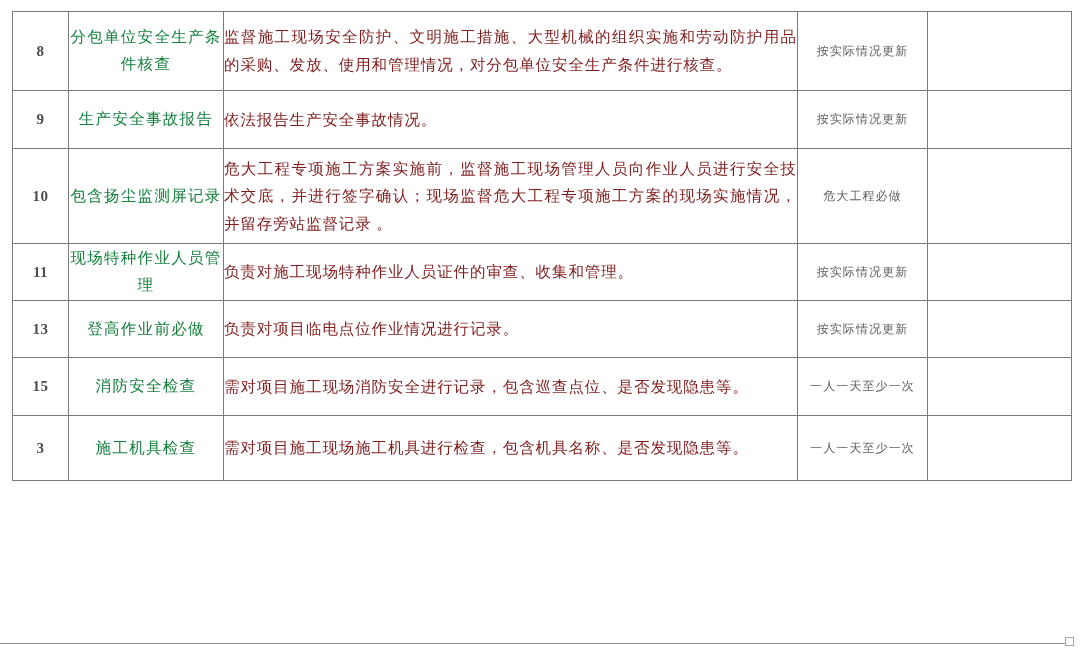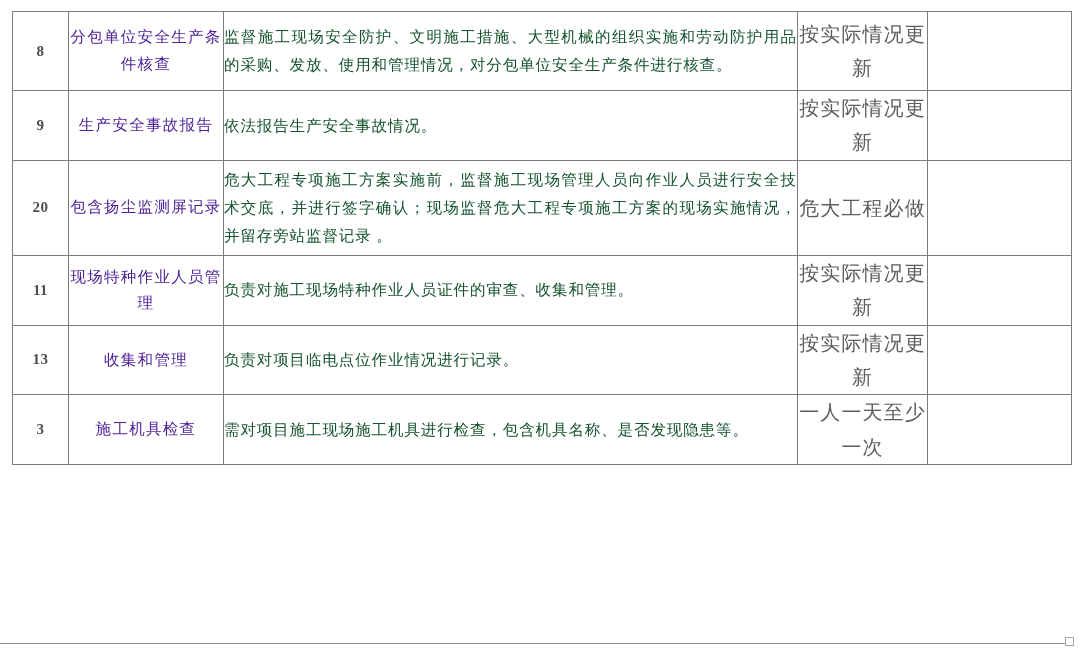--- a/index.html
+++ b/index.html
@@ -51,36 +51,36 @@
     font-family: "Liberation Serif", "DejaVu Serif", serif;
     font-weight: 700;
     font-size: 15px;
     color: #4d4d4d;
     letter-spacing: 0.5px;
   }
   .cell-name {
     text-align: center;
     font-size: 15.5px;
     line-height: 1.72;
-    color: #4c1d95;
+    color: #15803d;
     padding: 4px 9px;
     letter-spacing: 1.3px;
   }
   .cell-desc {
     text-align: justify;
     text-align-last: left;
     font-size: 15.5px;
     line-height: 1.78;
-    color: #14532d;
+    color: #7f1d1d;
     padding: 5px 8px 5px 9px;
     letter-spacing: 0.9px;
   }
   .cell-freq {
     text-align: center;
-    font-size: 20px;
+    font-size: 12px;
     line-height: 1.72;
     color: #5e5e5e;
     padding: 4px 7px;
     letter-spacing: 1.1px;
   }
   .cell-blank { }
 
   
   .r8  td { height: 78px; }
   .r9  td { height: 57px; }
@@ -136,45 +136,52 @@
 
       <tr class="r9">
         <td class="cell-idx">9</td>
         <td class="cell-name">生产安全事故报告</td>
         <td class="cell-desc">依法报告生产安全事故情况。</td>
         <td class="cell-freq">按实际情况更新</td>
         <td class="cell-blank"></td>
       </tr>
 
       <tr class="r10">
-        <td class="cell-idx">20</td>
+        <td class="cell-idx">10</td>
         <td class="cell-name">包含扬尘监测屏记录</td>
         <td class="cell-desc">危大工程专项施工方案实施前，监督施工现场管理人员向作业人员进行安全技术交底，并进行签字确认；现场监督危大工程专项施工方案的现场实施情况，并留存旁站监督记录 。</td>
         <td class="cell-freq">危大工程必做</td>
         <td class="cell-blank"></td>
       </tr>
 
       <tr class="r11">
         <td class="cell-idx">11</td>
         <td class="cell-name">现场特种作业人员管理</td>
         <td class="cell-desc">负责对施工现场特种作业人员证件的审查、收集和管理。</td>
         <td class="cell-freq">按实际情况更新</td>
         <td class="cell-blank"></td>
       </tr>
 
 
       <tr class="r13">
         <td class="cell-idx">13</td>
-        <td class="cell-name">收集和管理</td>
+        <td class="cell-name">登高作业前必做</td>
         <td class="cell-desc">负责对项目临电点位作业情况进行记录。</td>
         <td class="cell-freq">按实际情况更新</td>
         <td class="cell-blank"></td>
       </tr>
 
 
+      <tr class="r15">
+        <td class="cell-idx">15</td>
+        <td class="cell-name">消防安全检查</td>
+        <td class="cell-desc">需对项目施工现场消防安全进行记录，包含巡查点位、是否发现隐患等。</td>
+        <td class="cell-freq">一人一天至少一次</td>
+        <td class="cell-blank"></td>
+      </tr>
 
       <tr class="r16">
         <td class="cell-idx">3</td>
         <td class="cell-name">施工机具检查</td>
         <td class="cell-desc">需对项目施工现场施工机具进行检查，包含机具名称、是否发现隐患等。</td>
         <td class="cell-freq">一人一天至少一次</td>
         <td class="cell-blank"></td>
       </tr>
 
     </tbody>

